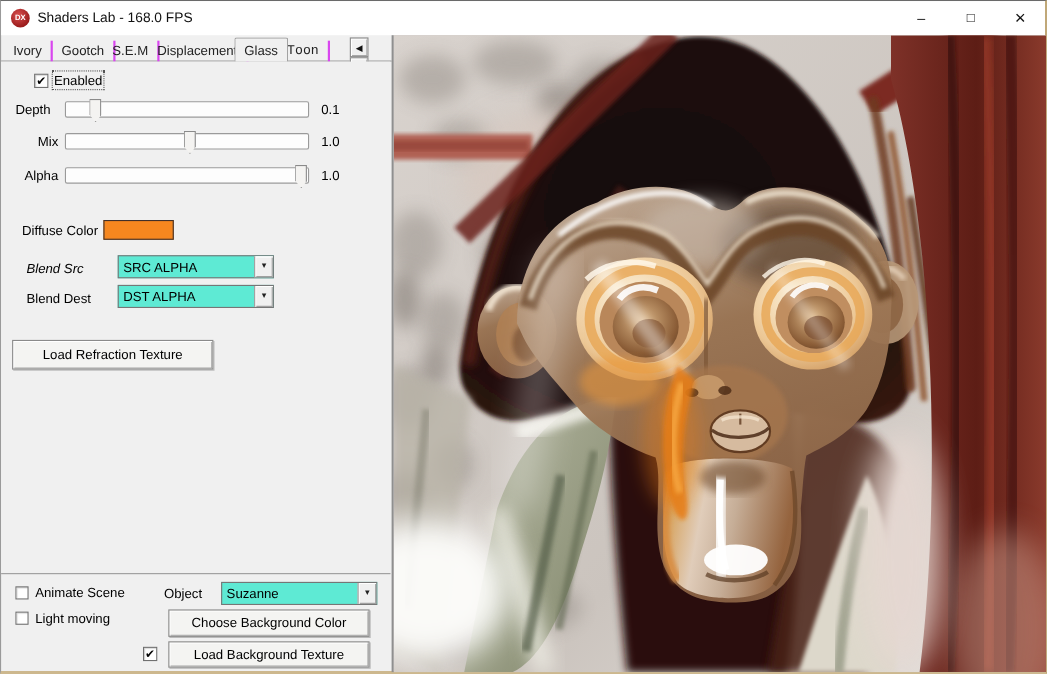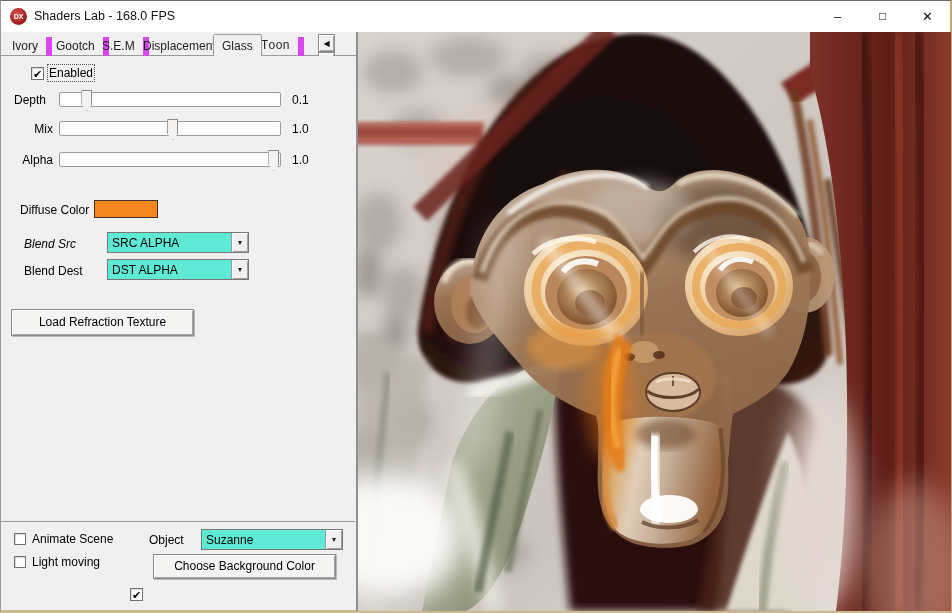--- a/index.html
+++ b/index.html
@@ -23,21 +23,21 @@
   .winbtn { position:absolute; top:0; width:45px; height:31px; text-align:center; line-height:31px; font-size:13px; color:#111; }
   #btn-min   { right:90px; }
   #btn-max   { right:45px; font-size:12px; }
   #btn-close { right:0; font-size:13px; }
 
   
   #tabstrip { position:absolute; left:0; top:33px; width:355px; height:22px; }
   #tabstrip .strip-line { position:absolute; left:0; bottom:0; width:355px; height:1px; background:#9a9a9a; }
   .tab {
     position:absolute; top:3px; height:19px; padding:2px 8px 0 8px; font-size:12px; color:#222;
-    border-right:6px solid #d946ef; white-space:nowrap;
+    border-right:2px solid #d946ef; white-space:nowrap;
   }
   .tab.active {
     top:0; height:22px; padding-top:4px; background:#f0f0f0;
     border:1px solid #9a9a9a; border-bottom:none; border-radius:2px 2px 0 0; z-index:3;
   }
   .tab-arrows { position:absolute; top:0; left:317px; }
   .arrow-btn {
     display:inline-block; width:17px; height:18px; margin-right:1px; background:#f0f0f0;
     border:1px solid #8a8a8a; box-shadow: inset 1px 1px 0 #ffffff, inset -1px -1px 0 #a8a8a8;
     font-size:8px; text-align:center; line-height:17px; color:#111;
@@ -168,20 +168,21 @@
   <div class="combo" style="left:188px; top:528px; width:142px; height:21px;">
     <span class="combo-text">Suzanne</span>
     <span class="combo-btn">▼</span>
   </div>
 
   <div class="pushbtn" style="left:152px; top:553px; width:183px; height:25px; line-height:23px;">Choose Background Color</div>
 
   <div class="chk checked" id="chk-bgtex" style="left:129px; top:587px; width:13px; height:13px;">
     <span class="mark">✔</span>
   </div>
+  <div class="pushbtn" style="left:152px; top:582px; width:183px; height:24px; line-height:22px;">Load Background Texture</div>
 
   <div id="divider"></div>
   <div id="viewport">
     <svg width="593" height="579" viewBox="0 0 593 579" xmlns="http://www.w3.org/2000/svg">
       <defs>
         <filter id="b2">
             <feGaussianBlur stdDeviation="2"></feGaussianBlur>
           </filter>
         <filter id="b4">
             <feGaussianBlur stdDeviation="4"></feGaussianBlur>

